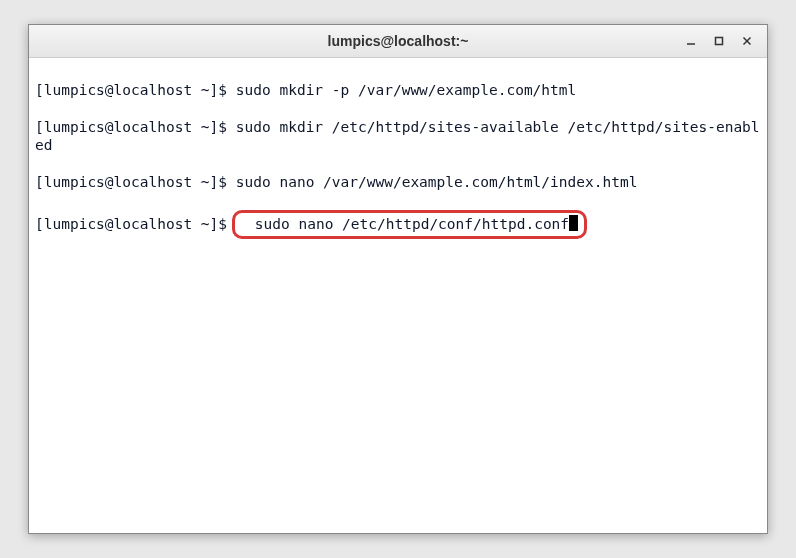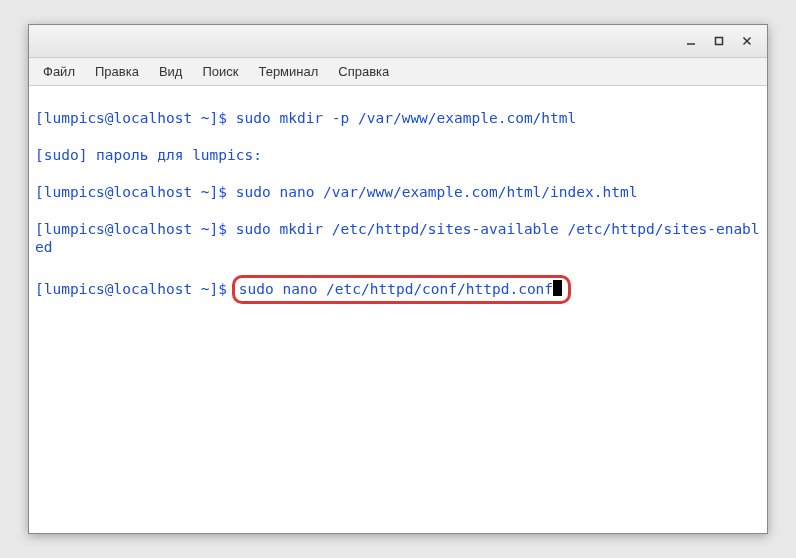--- a/index.html
+++ b/index.html
@@ -72,78 +72,70 @@
       color: #333;
       cursor: pointer;
     }
     .terminal-area {
       flex: 1;
       background: #fff;
       padding: 4px 6px;
       font-family: "DejaVu Sans Mono", "Liberation Mono", monospace;
       font-size: 14.5px;
       line-height: 18.5px;
-      color: #1d4ed8;
+      color: #0f172a;
       white-space: pre-wrap;
       word-break: break-all;
       overflow: hidden;
       position: relative;
     }
     .line { display: block; }
     .highlight-box {
       display: inline-block;
       border: 3px solid #d93838;
       border-radius: 10px;
-      padding: 2px 6px 2px 4px;
+      padding: 2px 6px 2px 20px;
       margin-left: -4px;
       position: relative;
     }
     .cursor-block {
       display: inline-block;
       width: 9px;
       height: 16px;
       background: #000;
       vertical-align: text-bottom;
       margin-bottom: 1px;
     }
   </style>
 </head>
 <body>
 
 <div class="window">
   <div class="titlebar">
+    <span class="title">lumpics@localhost:~</span>
     <div class="window-controls">
       <div class="win-btn">
         <svg width="10" height="10" viewBox="0 0 10 10">
             <line x1="1" y1="8" x2="9" y2="8" stroke="#333" stroke-width="1.5"></line>
           </svg>
       </div>
       <div class="win-btn">
         <svg width="10" height="10" viewBox="0 0 10 10">
             <rect x="1.5" y="1.5" width="7" height="7" fill="none" stroke="#333" stroke-width="1.5"></rect>
           </svg>
       </div>
       <div class="win-btn">
         <svg width="10" height="10" viewBox="0 0 10 10">
             <line x1="1.5" y1="1.5" x2="8.5" y2="8.5" stroke="#333" stroke-width="1.5"></line>
             <line x1="8.5" y1="1.5" x2="1.5" y2="8.5" stroke="#333" stroke-width="1.5"></line>
           </svg>
       </div>
     </div>
   </div>
 
-  <div class="menubar">
-    <span class="menu-item">Файл</span>
-    <span class="menu-item">Правка</span>
-    <span class="menu-item">Вид</span>
-    <span class="menu-item">Поиск</span>
-    <span class="menu-item">Терминал</span>
-    <span class="menu-item">Справка</span>
-  </div>
 
   <div class="terminal-area">
 <span class="line"><span>[lumpics@localhost ~]$ </span><span>sudo mkdir -p /var/www/example.com/html</span></span>
-<span class="line"><span></span><span>[sudo] пароль для lumpics:</span></span>
+<span class="line"><span>[lumpics@localhost ~]$ </span><span>sudo mkdir /etc/httpd/sites-available /etc/httpd/sites-enabled</span></span>
 <span class="line"><span>[lumpics@localhost ~]$ </span><span>sudo nano /var/www/example.com/html/index.html</span></span>
-<span class="line"><span>[lumpics@localhost ~]$ </span><span>sudo mkdir /etc/httpd/sites-available /etc/httpd/sites-enabled</span></span>
 <span class="line"><span>[lumpics@localhost ~]$ </span><span class="highlight-box"><span>sudo nano /etc/httpd/conf/httpd.conf</span><span class="cursor-block"></span></span></span>
   </div>
 </div>
 
 </body></html>

